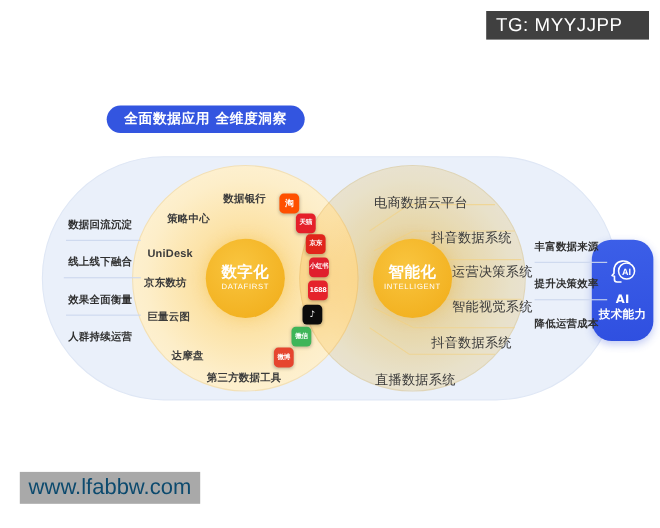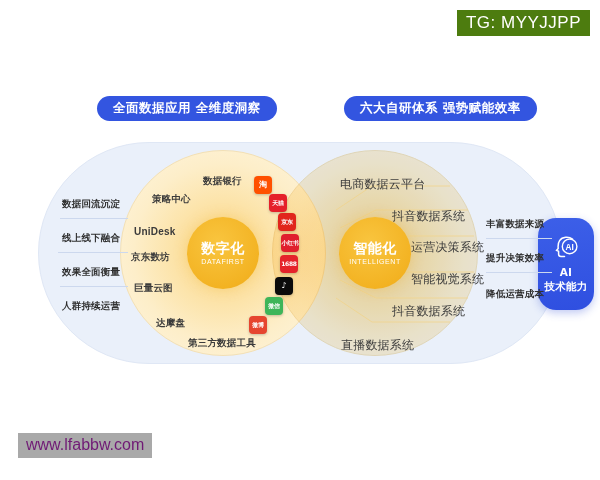--- a/index.html
+++ b/index.html
@@ -20,37 +20,37 @@
     position: absolute;
     left: 0; top: 0;
     width: 600px; height: 480px;
   }
 
   
   .tg-mark {
     position: absolute;
     right: 10px;
     top: 10px;
-    background: #4d7c0f;
+    background: #404040;
     color: #ffffff;
     font-size: 17px;
     letter-spacing: .5px;
-    padding: 4px 9px 5px 9px;
+    padding: 4px 24px 5px 9px;
     line-height: 1;
     font-family: "Liberation Sans", sans-serif;
     margin-left: 11px;
   }
   
   .site-mark {
     position: absolute;
     left: 18px;
     bottom: 22px;
     background: #a9a9a9;
-    color: #701a75;
-    font-size: 16px;
+    color: #0c4a6e;
+    font-size: 20px;
     padding: 4px 8px 5px 8px;
     line-height: 1;
     font-family: "Liberation Sans", sans-serif;
   }
 
   
   .pill {
     position: absolute;
     top: 96px;
     height: 25px;
@@ -205,21 +205,20 @@
   .logo.tiny-text { font-size: 6px; letter-spacing: -.3px; }
 </style>
 </head>
 <body>
 
 <div id="stage">
 
   <div class="tg-mark">TG: MYYJJPP</div>
 
   <div class="pill pill-left">全面数据应用  全维度洞察</div>
-  <div class="pill pill-right">六大自研体系  强势赋能效率</div>
 
   <div class="outer-panel"></div>
 
   <div class="venn venn-left"></div>
   <div class="venn venn-right"></div>
 
   <svg class="fan" viewBox="0 0 206 206">
     <g stroke="#f0d48f" stroke-width="1" fill="none" opacity="0.85">
       <path d="M 64 60 L 100 36 L 178 36"></path>
       <path d="M 68 78 L 104 60 L 196 60"></path>

